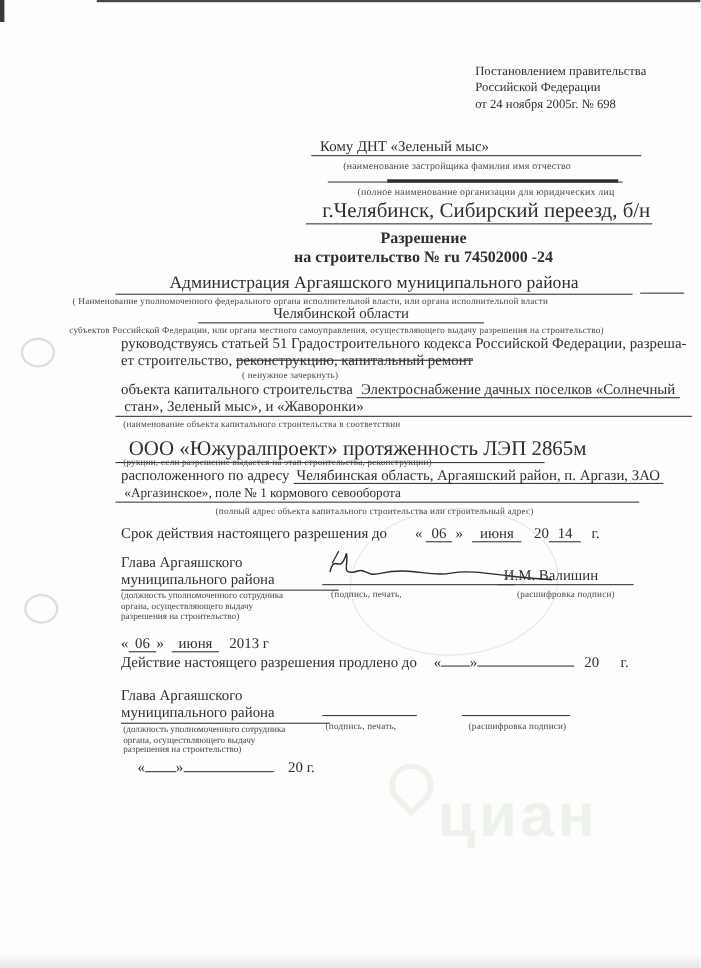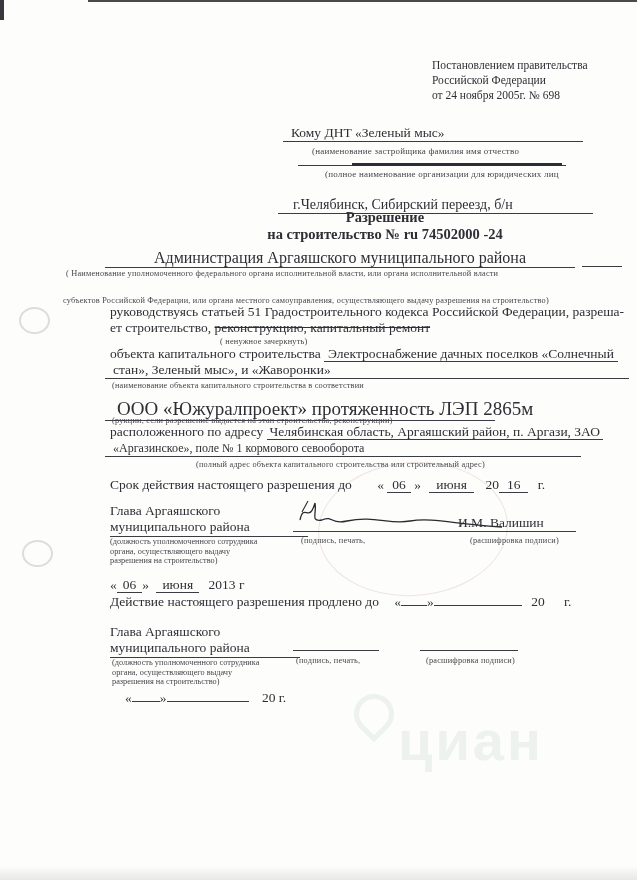--- a/index.html
+++ b/index.html
@@ -29,21 +29,21 @@
 
   
   .form-note{left:432px;top:58px;font-size:11.5px;line-height:15px;white-space:nowrap;}
 
   
   .to-line{left:283px;top:125px;width:292px;font-size:13.5px;padding-left:8px;white-space:nowrap;}
   .cap-name{left:312px;top:146px;}
   .org-rule{left:298px;top:165px;width:268px;height:1px;background:#3b3b43;}
   .org-rule-b{left:352px;top:163px;width:210px;height:3px;background:#2c2c34;}
   .cap-org{left:302px;top:169px;padding-left:23px;}
-  .addr-line{left:278px;top:181px;width:300px;font-size:14px;padding-left:15px;white-space:nowrap;margin-top:16px;}
+  .addr-line{left:278px;top:181px;width:300px;font-size:19px;padding-left:15px;white-space:nowrap;}
 
   
   .title-block{left:130px;top:209px;width:510px;text-align:center;font-weight:bold;font-size:14.5px;line-height:17px;}
 
   
   .auth-line{left:105px;top:249px;width:470px;text-align:center;font-size:16px;}
   .auth-ext{left:582px;top:266px;width:40px;height:1px;background:#3b3b43;}
   .cap-auth1{left:66px;top:269px;}
   .region-line{left:180px;top:277px;width:260px;text-align:center;font-size:13.5px;}
   .cap-auth2{left:63px;top:296px;}
@@ -133,20 +133,21 @@
   <div class="abs addr-line ul">г.Челябинск,  Сибирский  переезд, б/н</div>
 
   <div class="abs title-block">
     <div>Разрешение</div>
     <div>на строительство  № ru 74502000 -24</div>
   </div>
 
   <div class="abs auth-line ul">Администрация  Аргаяшского  муниципального  района</div>
   <div class="abs auth-ext"></div>
   <div class="abs tiny cap-auth1">( Наименование  уполномоченного  федерального  органа  исполнительной власти, или  органа  исполнительной  власти</div>
+  <div class="abs region-line ul">Челябинской  области</div>
   <div class="abs tiny cap-auth2">субъектов  Российской  Федерации,  или органа  местного самоуправления, осуществляющего выдачу разрешения на строительство)</div>
 
   <div class="abs body-text p-guided">руководствуясь статьей 51 Градостроительного кодекса Российской Федерации, разреша-</div>
   <div class="abs body-text p-line2">
     <span>ет   строительство,</span>
     <span class="strike">реконструкцию, капитальный ремонт</span>
   </div>
   <div class="abs tiny strike-note">( ненужное  зачеркнуть)</div>
 
   <div class="abs body-text p-object">
@@ -165,21 +166,21 @@
   <div class="abs tiny cap-c">(рукции,  если  разрешение  выдается  на этап  строительства,  реконструкции)</div>
   <div class="abs p-addr2 ul">«Аргазинское», поле № 1  кормового севооборота</div>
   <div class="abs tiny cap-d">(полный адрес объекта капитального строительства или строительный адрес)</div>
 
   <div class="abs body-text validity">
     <span>Срок действия настоящего разрешения  до</span>
     <span class="q1">«</span>
     <span class="day">06</span>
     <span>»</span>
     <span class="month">июня</span>
-    <span class="yp">20</span><span class="ys">16</span>
+    <span class="yp">20</span><span class="ys">14</span>
     <span class="yu">г.</span>
   </div>
 
   <div class="abs sig1-pos">
     <span>Глава  Аргаяшского</span>
     <span class="pos2">муниципального района</span>
   </div>
   <div class="abs sig1-cap">
     <div>(должность уполномоченного сотрудника</div>
     <div>органа, осуществляющего выдачу</div>

